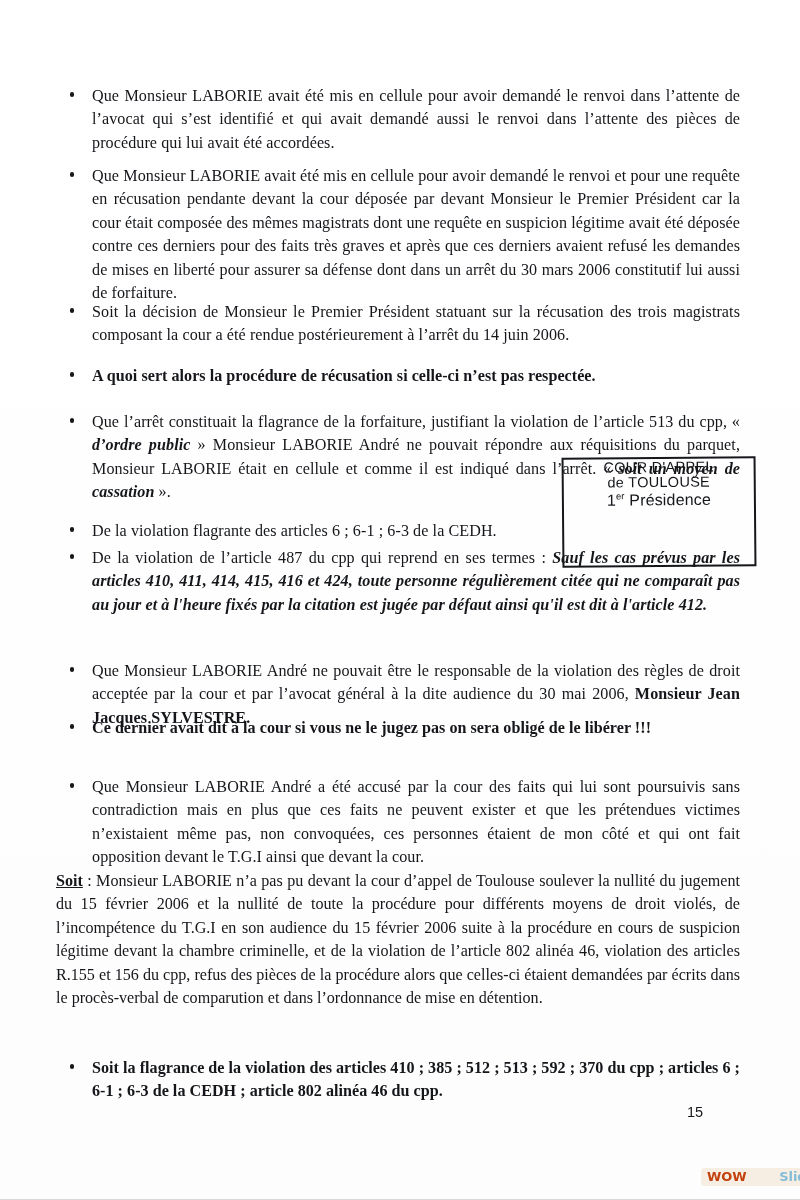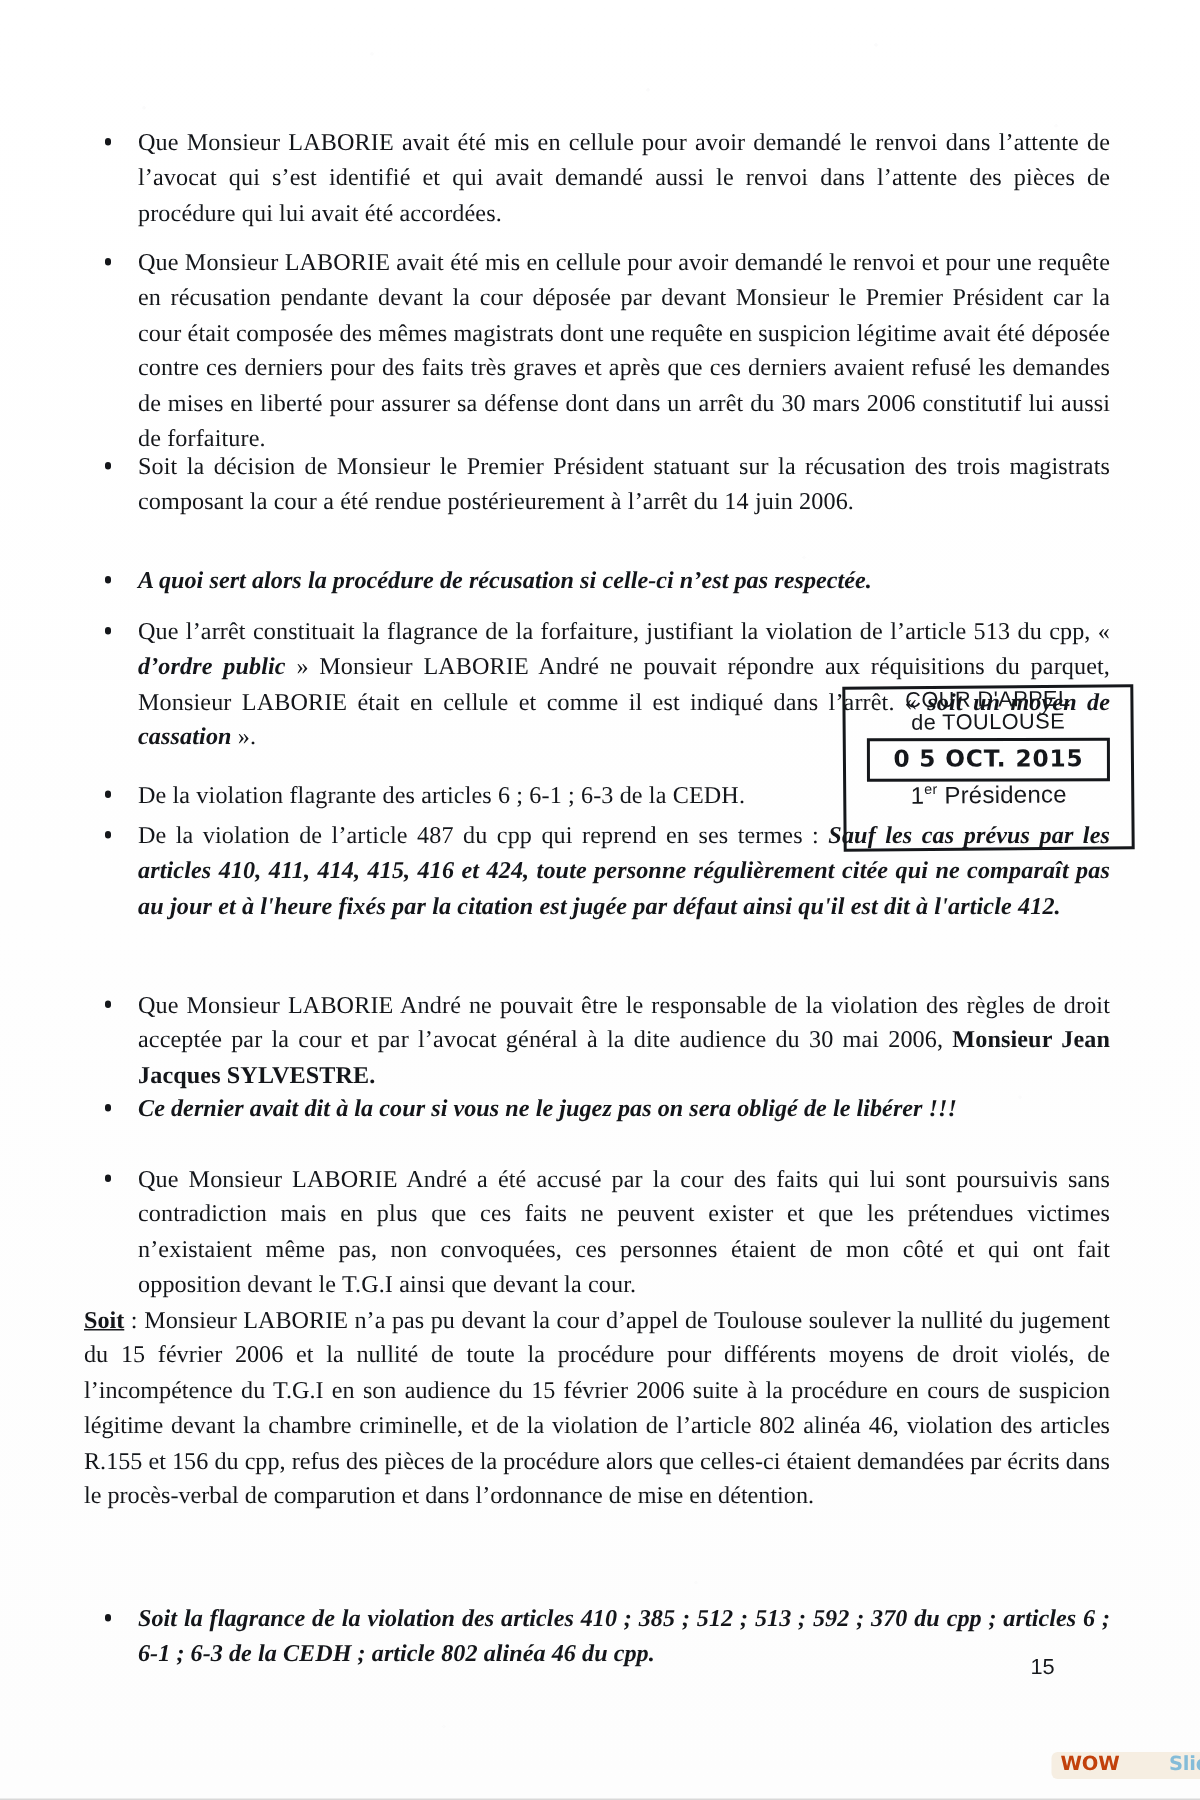--- a/index.html
+++ b/index.html
@@ -60,24 +60,22 @@
     border-radius: 50%;
   }
   .para-text {
     display: block;
     text-align: justify;
     font-size: 16.1px;
     line-height: 1.455;
     letter-spacing: .005em;
   }
   .para-text.ital {
-    font-style: italic;
     font-weight: bold;
     letter-spacing: .002em;
-    margin-top: 12px;
   }
   b.inl { font-weight: bold; }
   i.inl { font-style: italic; font-weight: bold; margin-top: 11px; }
 
   .block {
     position: absolute;
     left: 56px;
     width: 684px;
   }
 
@@ -260,21 +258,20 @@
         <span class="dot"></span>
         <span class="para-text ital">Soit la flagrance de la violation des articles 410 ; 385 ; 512 ; 513 ; 592 ; 370 du cpp ; articles 6 ; 6-1 ; 6-3 de la CEDH ; article 802 alinéa 46 du cpp.</span>
       </div>
     </div>
 
   </div>
 
   <div id="stamp">
     <div class="l1">COUR D'APPEL</div>
     <div class="l2">de TOULOUSE</div>
-    <div class="datebox">0 5 OCT. 2015</div>
     <div class="l4"><span>1</span><sup>er</sup> <span>Présidence</span></div>
   </div>
 
   <div id="pageno">15</div>
 
   <div id="watermark">
     <span class="wm-wow">WOW</span><span class="wm-slider">Slider</span>
   </div>
 
 </div>

